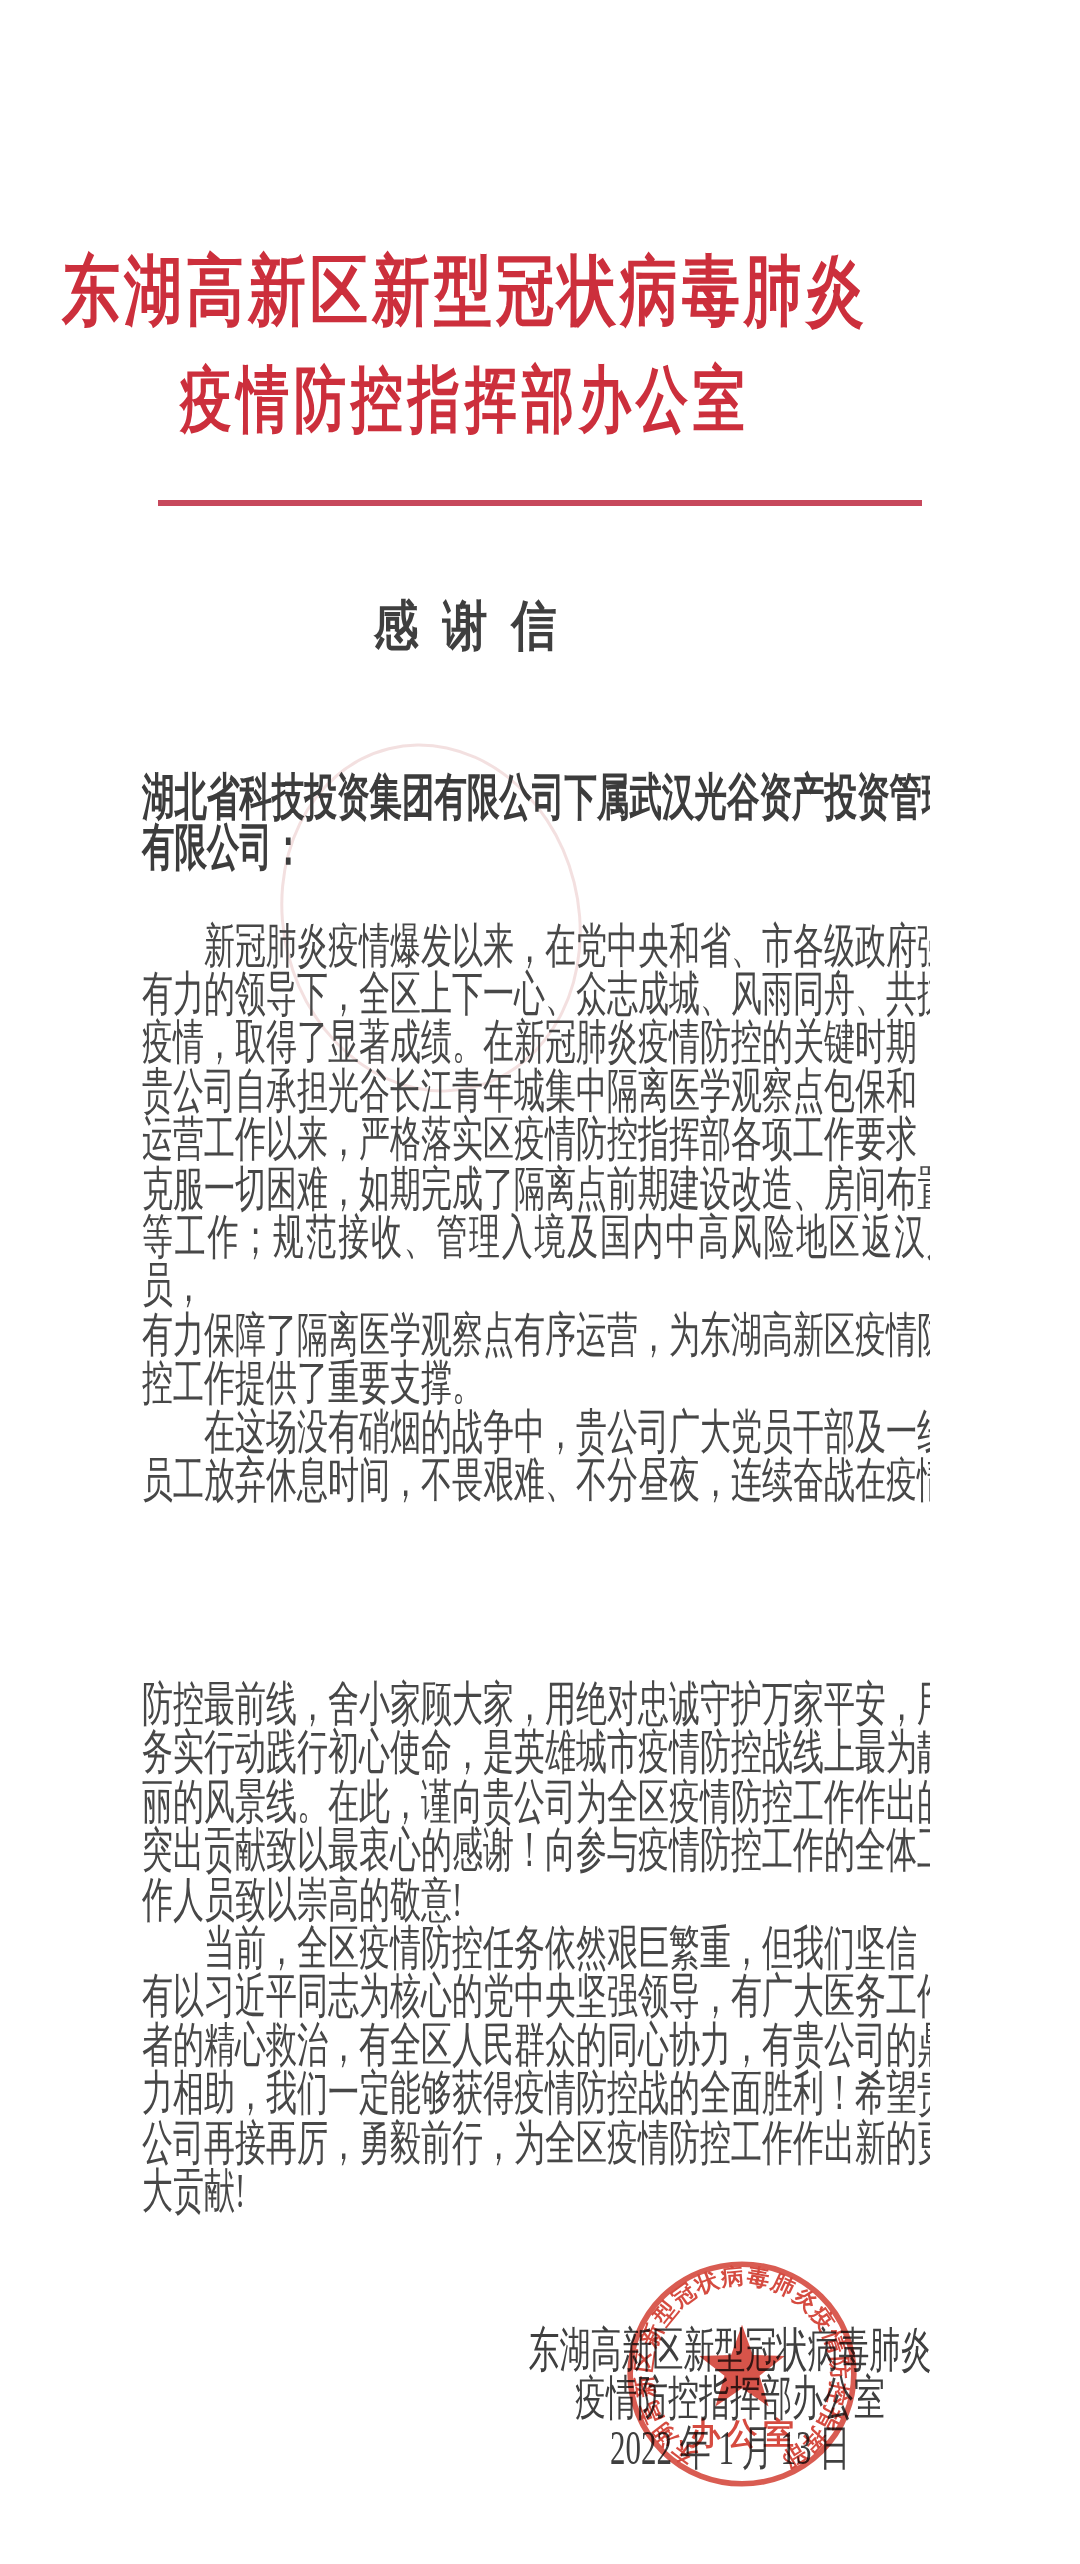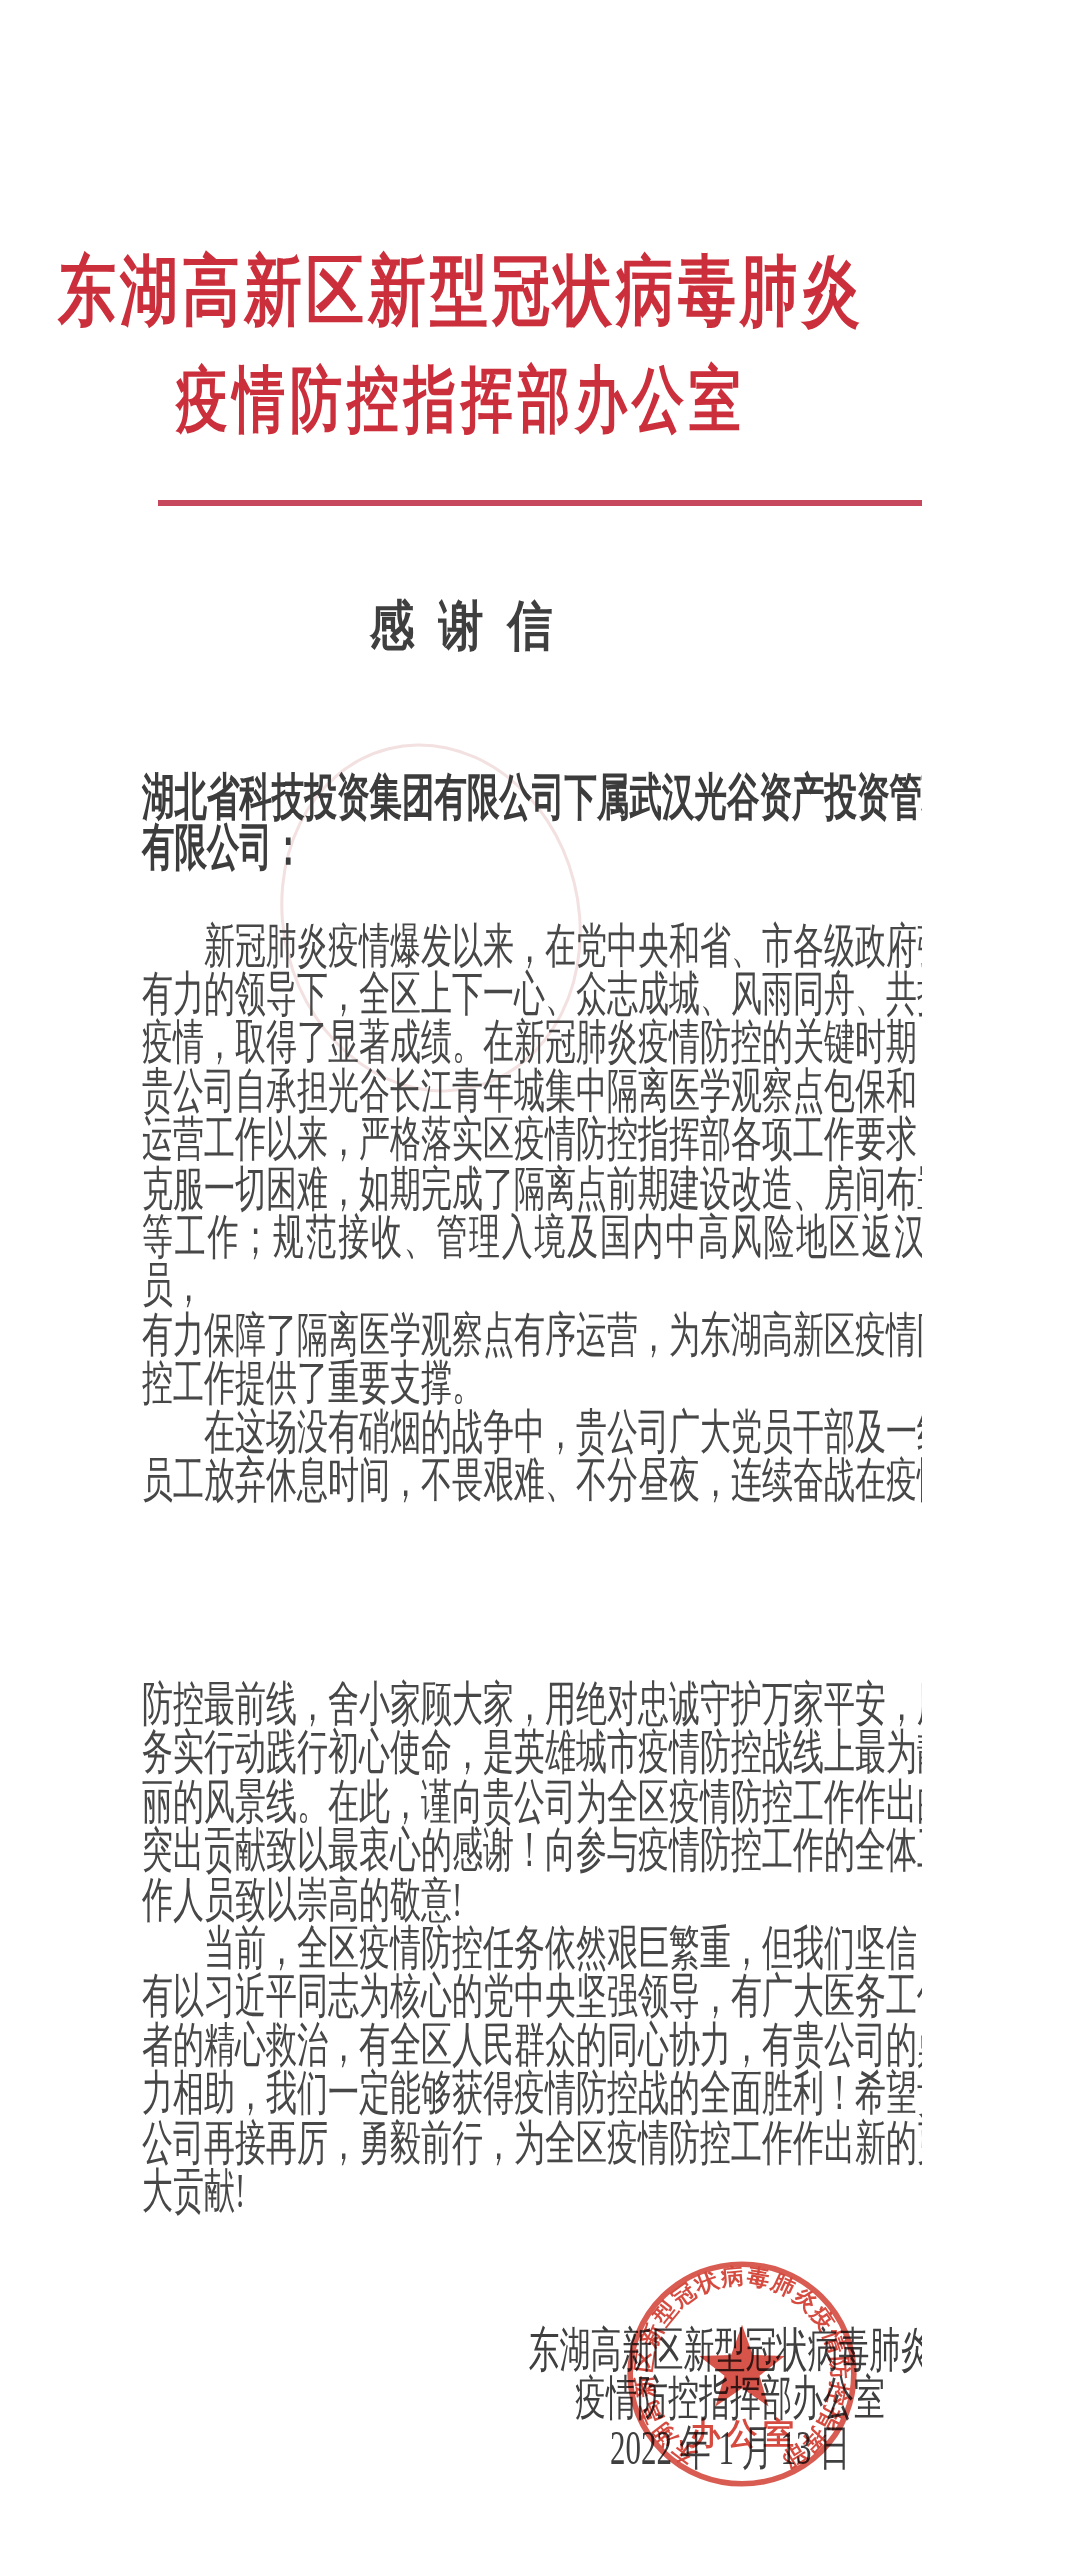--- a/index.html
+++ b/index.html
@@ -1,18 +1,18 @@
 <!DOCTYPE html>
 <html><head>
 <meta charset="utf-8">
 <style>
   html,body { margin:0; padding:0; background:#ffffff; }
   .page {
     position:relative; width:922px; height:2564px; background:#ffffff;
-    overflow:hidden; font-family:"Liberation Serif","DejaVu Serif",serif;
+    overflow:hidden; font-family:"Liberation Serif","DejaVu Serif",serif;padding-left:8px;
   }
   
   .hline {
     position:absolute; left:0; width:100%; text-align:center;
     color:#cc2f3c; font-weight:bold; white-space:nowrap;
     transform-origin:top center;
   }
   .hline1 { top:240px; font-size:58px; letter-spacing:4px; transform:scaleY(1.32); }
   .hline2 { top:352px; font-size:52px; letter-spacing:5px; transform:scaleY(1.38); }
   .red-rule { position:absolute; top:500px; left:158px; width:764px; height:6px; background:#c7485c; }

